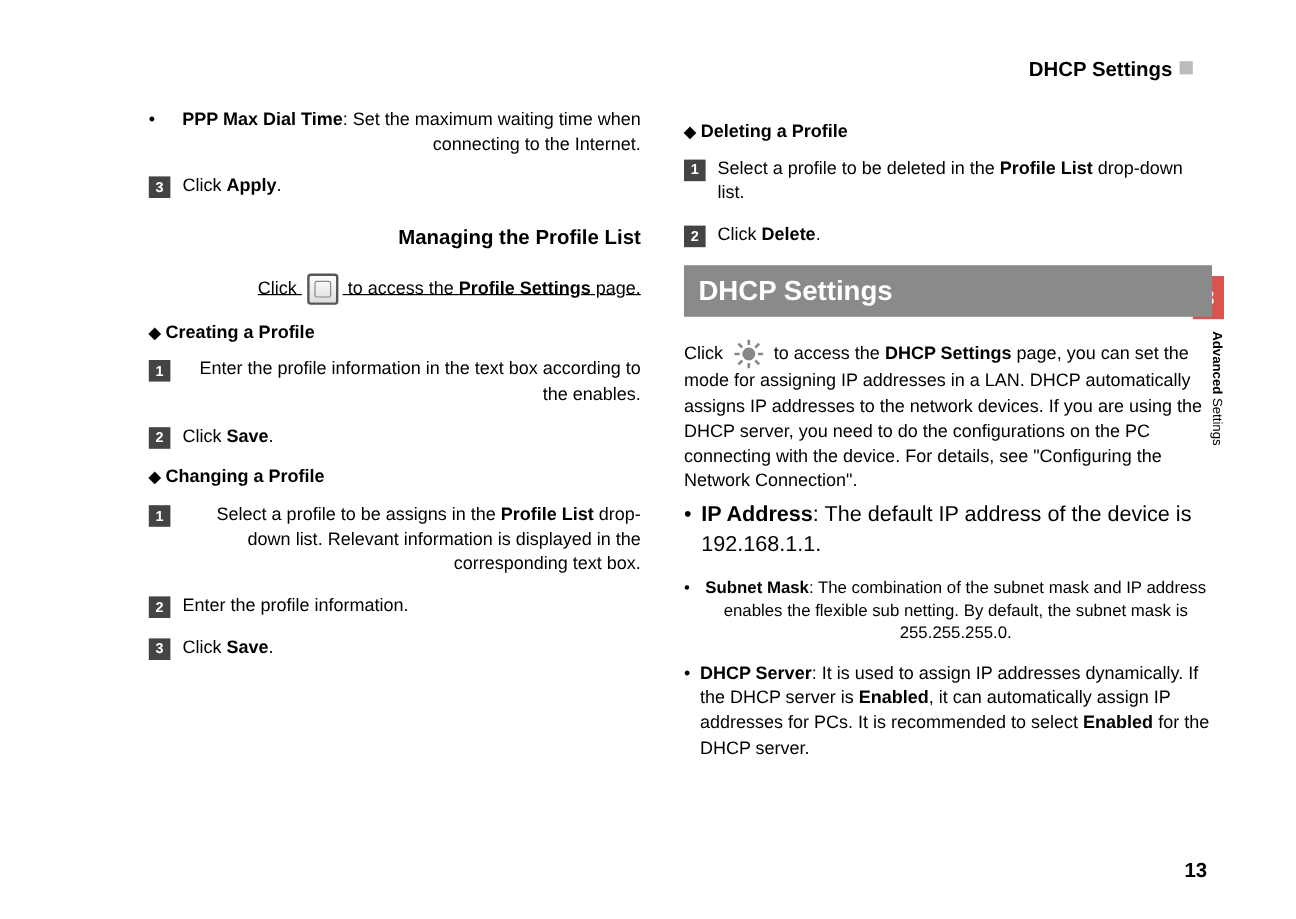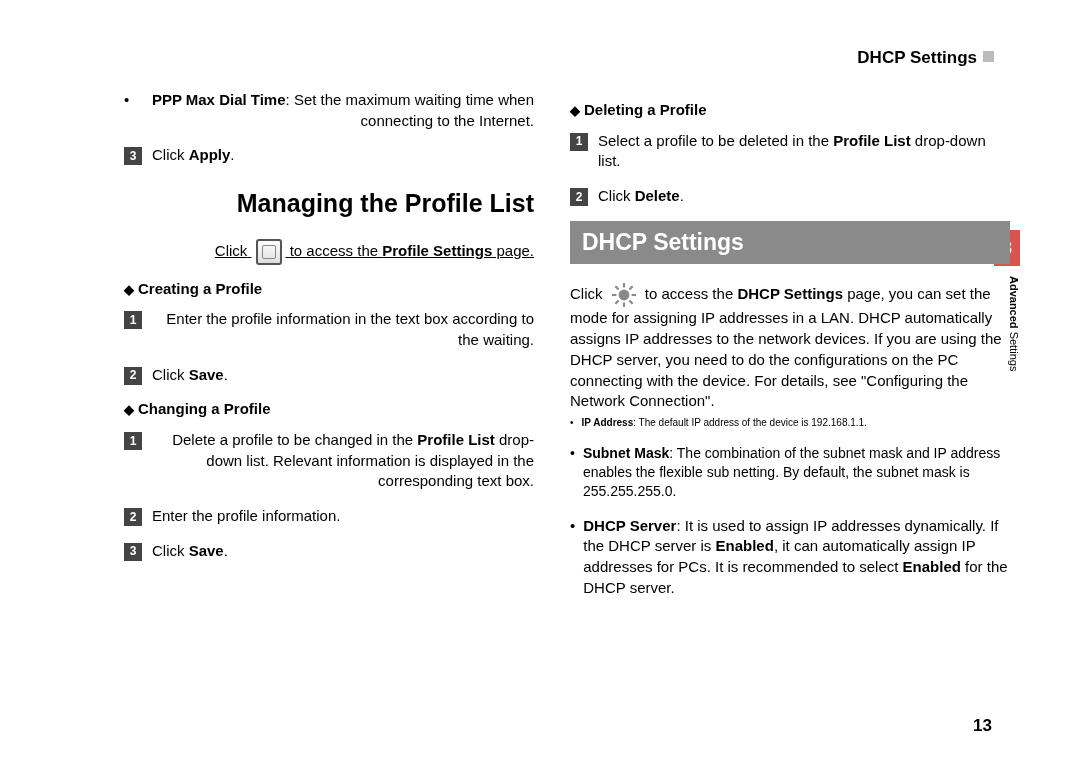--- a/index.html
+++ b/index.html
@@ -65,21 +65,21 @@
     color: #fff;
     font-size: 12px;
     font-weight: bold;
     display: flex;
     align-items: center;
     justify-content: center;
     flex: 0 0 18px;
     margin-top: 2px;
   }
   .section-head {
-    font-size: 25px;
+    font-size: 17px;
     font-weight: bold;
     margin: 20px 0 18px 0;
   }
   .diamond-head {
     font-weight: bold;
     margin: 14px 0 10px 22px;
     display: flex;
     gap: 4px;
     font-size: 15px;
   }
@@ -139,21 +139,21 @@
     width: 26px;
     writing-mode: vertical-rl;
     font-size: 11px;
     text-align: left;
     padding-top: 4px;
   }
   .side-label b { font-weight: bold; }
   .pagenum {
     position: absolute;
     bottom: 30px;
-    right: 88px;
+    right: 74px;
     font-weight: bold;
     font-size: 17px;
   }
   .col-left { max-width: 432px; text-align: right; }
   .col-right { max-width: 456px; }
   b { font-weight: bold; }
   .click-line { margin: 0 0 12px 0; display:block;text-decoration:underline; }
 </style>
 </head>
 <body>
@@ -194,39 +194,39 @@
         <span> to access the </span><b>Profile Settings</b><span> page.</span>
       </p>
 
       <div class="diamond-head">
         <span class="diamond"></span>
         <span>Creating a Profile</span>
       </div>
 
       <div class="numstep">
         <div class="numbox">1</div>
-        <span>Enter the profile information in the text box according to the waiting.</span>
+        <span>Enter the profile information in the text box according to the enables.</span>
       </div>
 
       <div class="numstep">
         <div class="numbox">2</div>
         <span>
           <span>Click </span><b>Save</b><span>.</span>
         </span>
       </div>
 
       <div class="diamond-head">
         <span class="diamond"></span>
         <span>Changing a Profile</span>
       </div>
 
       <div class="numstep">
         <div class="numbox">1</div>
         <span>
-          <span>Delete a profile to be changed in the </span><b>Profile List</b><span> drop-down list. Relevant information is displayed in the corresponding text box.</span>
+          <span>Select a profile to be assigns in the </span><b>Profile List</b><span> drop-down list. Relevant information is displayed in the corresponding text box.</span>
         </span>
       </div>
 
       <div class="numstep">
         <div class="numbox">2</div>
         <span>Enter the profile information.</span>
       </div>
 
       <div class="numstep">
         <div class="numbox">3</div>
@@ -273,28 +273,28 @@
                 <line x1="4" y1="4" x2="7" y2="7"></line>
                 <line x1="17" y1="17" x2="20" y2="20"></line>
                 <line x1="4" y1="20" x2="7" y2="17"></line>
                 <line x1="17" y1="7" x2="20" y2="4"></line>
               </g>
             </svg>
         </span>
         <span> to access the </span><b>DHCP Settings</b><span> page, you can set the mode for assigning IP addresses in a LAN. DHCP automatically assigns IP addresses to the network devices. If you are using the DHCP server, you need to do the configurations on the PC connecting with the device. For details, see "Configuring the Network Connection".</span>
       </p>
 
-      <div class="bullet-item" style="margin-left:0; font-size:10px;">
+      <div class="bullet-item" style="margin-left:0; font-size:18px;">
         <span class="bullet-dot"></span>
         <span>
           <b>IP Address</b><span>: The default IP address of the device is 192.168.1.1.</span>
         </span>
       </div>
 
-      <div class="bullet-item" style="margin-left:0; font-size:14px;">
+      <div class="bullet-item" style="margin-left:0; font-size:14px;text-align:center;">
         <span class="bullet-dot"></span>
         <span>
           <b>Subnet Mask</b><span>: The combination of the subnet mask and IP address enables the flexible sub netting. By default, the subnet mask is 255.255.255.0.</span>
         </span>
       </div>
 
       <div class="bullet-item" style="margin-left:0; font-size:15px;justify-content:flex-end;">
         <span class="bullet-dot"></span>
         <span>
           <b>DHCP Server</b><span>: It is used to assign IP addresses dynamically. If the DHCP server is </span><b>Enabled</b><span>, it can automatically assign IP addresses for PCs. It is recommended to select </span><b>Enabled</b><span> for the DHCP server.</span>

